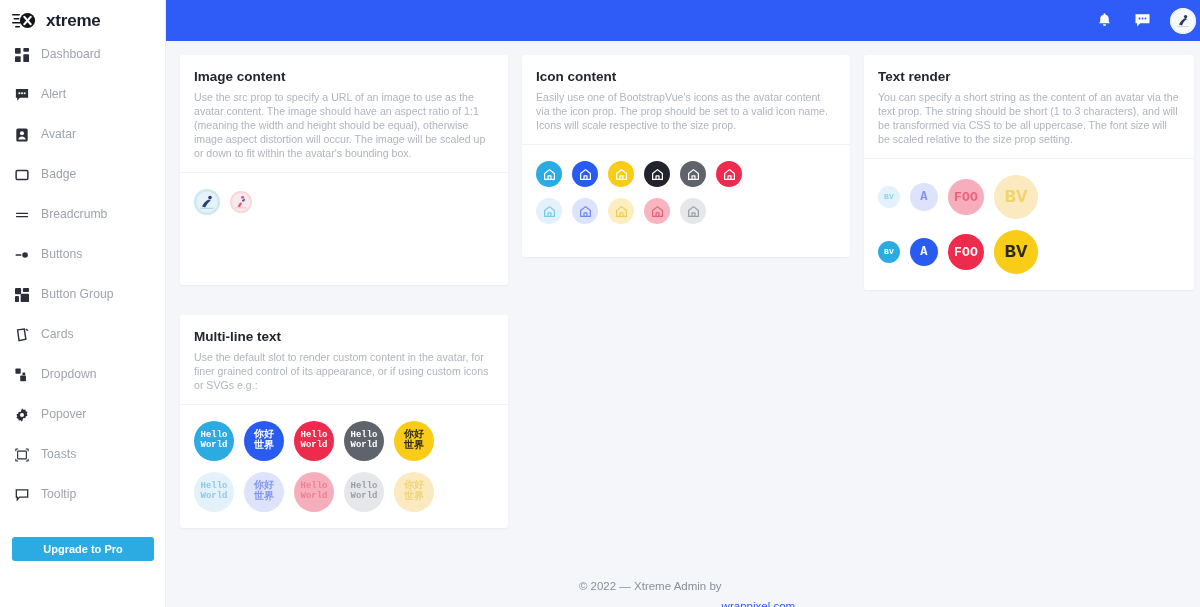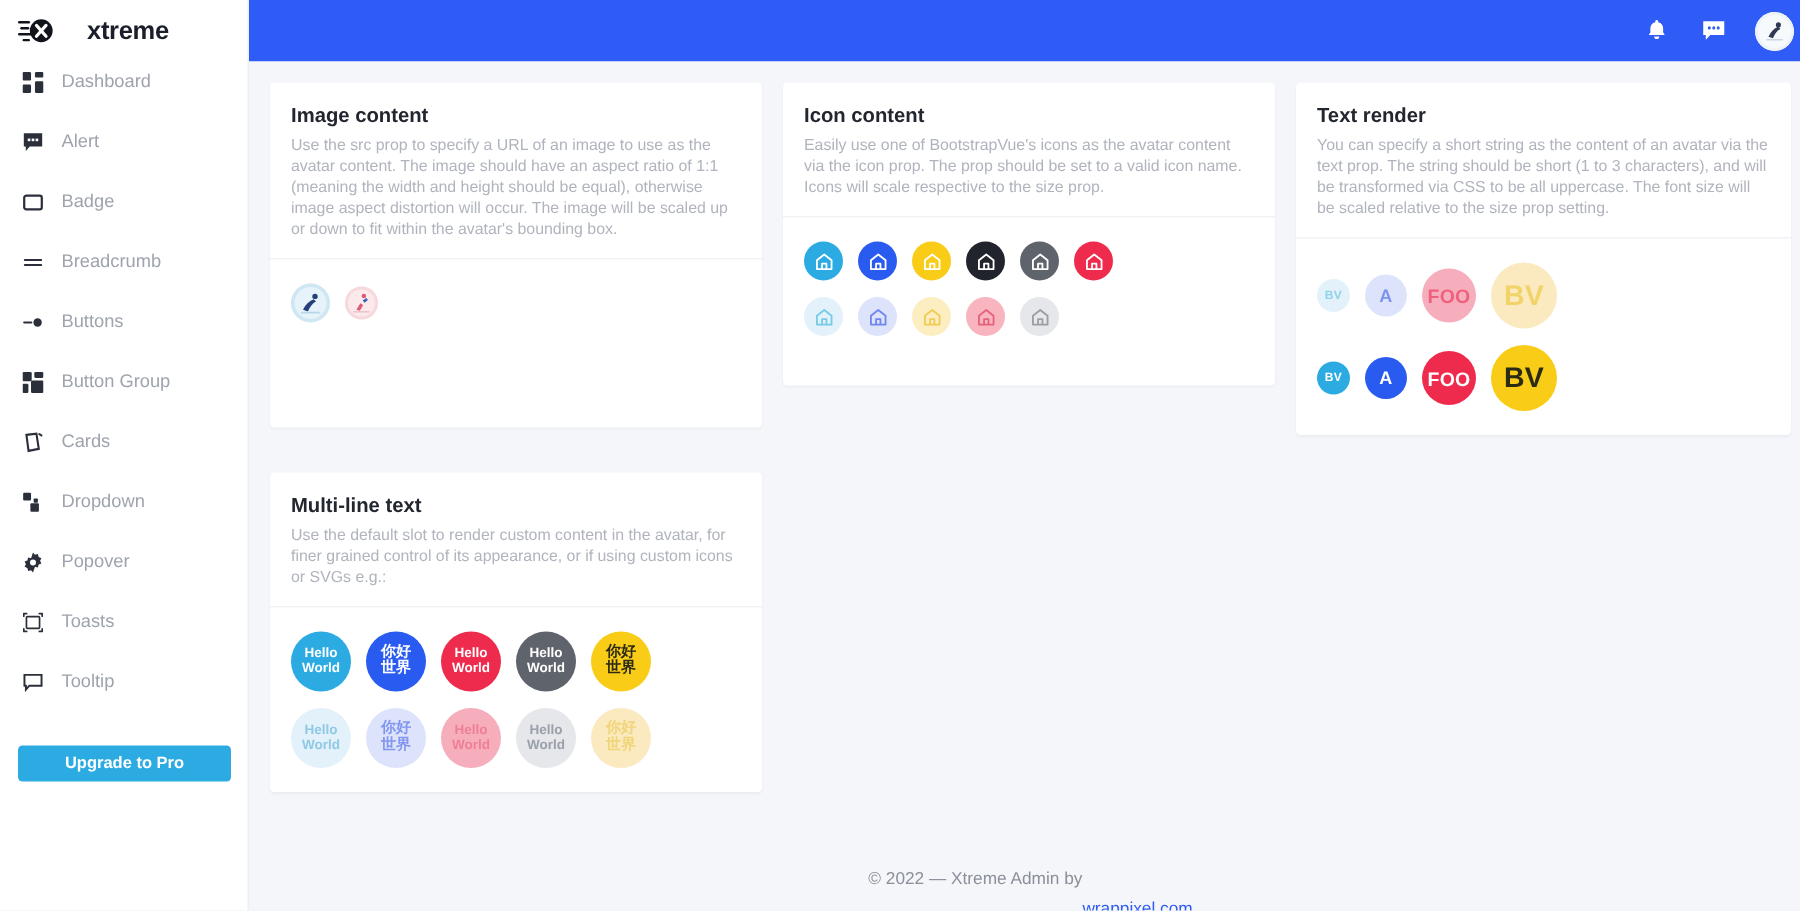--- a/index.html
+++ b/index.html
@@ -12,21 +12,21 @@
   .app { display: flex; width: 1200px; height: 607px; }
 
   
   .sidebar {
     width: 166px; height: 607px; background: #ffffff;
     border-right: 1px solid #eceff5;
     display: flex; flex-direction: column; flex: 0 0 166px;
   }
   .brand {
     height: 41px; display: flex; align-items: center;
-    padding-left: 12px; gap: 20px;
+    padding-left: 12px; gap: 8px;
   }
   .brand-mark { width: 26px; height: 20px; position: relative; flex: 0 0 26px; }
   .brand-mark svg { display: block; }
   .brand-text { font-size: 17px; font-weight: 700; color: #1b1f2b; letter-spacing: -0.2px; }
 
   .nav { padding-top: 6px; }
   .nav-item {
     height: 40px; display: flex; align-items: flex-start; gap: 11px;
     padding-left: 14px; color: #9ea3ad; font-size: 12.2px;
     cursor: pointer; user-select: none;
@@ -71,21 +71,21 @@
   .card-desc { font-size: 10.6px; line-height: 14px; color: #b0b4bd; }
   .card-body { padding: 16px 14px; }
   .avatar-row { display: flex; align-items: center; gap: 10px; flex-wrap: wrap; }
   .avatar-row + .avatar-row { margin-top: 11px; }
   .card-body-tall { min-height: 112px; }
   .card-body-img { min-height: 112px; }
   .card-body-ml { min-height: 100px; }
 
   
   .av { border-radius: 50%; display: flex; align-items: center; justify-content: center;
-        overflow: hidden; flex: 0 0 auto; color: #fff; font-weight: 700; }
+        overflow: hidden; flex: 0 0 auto; color: #fff; font-weight: 700; font-family: Liberation Mono, monospace; }
   .av svg { display: block; }
   .av-txt { line-height: 1; letter-spacing: .2px; }
   .av-ml { text-align: center; line-height: 1.08; font-weight: 700; }
 
   .footer {
     height: 42px; display: flex; align-items: center; justify-content: center;
     font-size: 11.5px; color: #8a8f99; flex: 0 0 42px; background: #f4f6fa;
   }
   .footer a { color: #2f5bf6; text-decoration: none; margin-top: 40px; }
 </style>
@@ -132,20 +132,30 @@
               <g fill="#fff">
                 <rect x="4" y="5" width="2" height="2"></rect>
                 <rect x="7" y="5" width="2" height="2"></rect>
                 <rect x="10" y="5" width="2" height="2"></rect>
               </g>
             </svg>
         </span>
         <span>Alert</span>
       </div>
 
+      <div class="nav-item">
+        <span class="nav-ico">
+          <svg width="14" height="14" viewBox="0 0 16 16" fill="currentColor">
+              <rect x="1.5" y="0.5" width="13" height="15" rx="1.8"></rect>
+              <circle cx="8" cy="6" r="2.3" fill="#fff"></circle>
+              <path d="M3.8 13c.4-2.2 2.1-3.3 4.2-3.3s3.8 1.1 4.2 3.3z" fill="#fff"></path>
+            </svg>
+        </span>
+        <span>Avatar</span>
+      </div>
 
       <div class="nav-item">
         <span class="nav-ico">
           <svg width="14" height="14" viewBox="0 0 16 16" fill="none" stroke="currentColor" stroke-width="1.7">
               <rect x="1.3" y="2.8" width="13.4" height="10.4" rx="1.6"></rect>
             </svg>
         </span>
         <span>Badge</span>
       </div>
 

